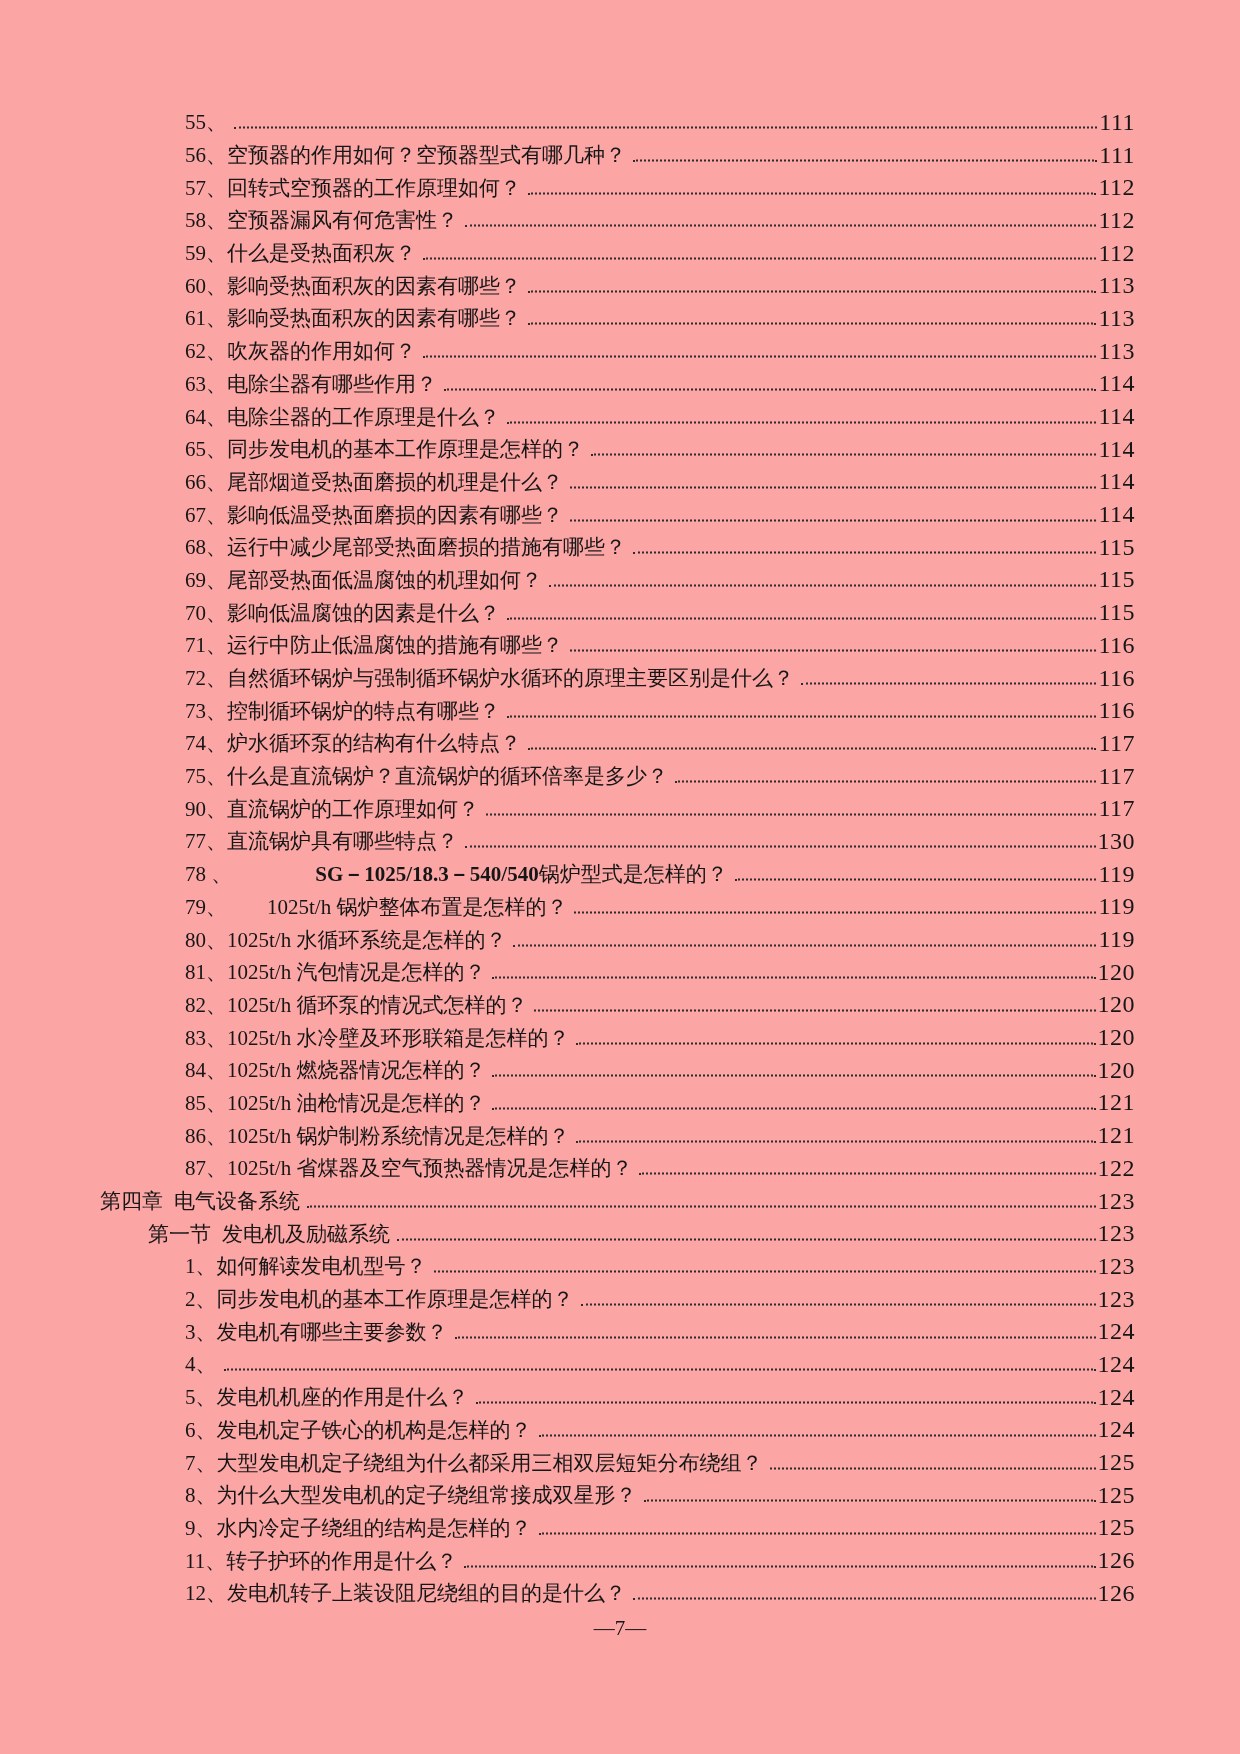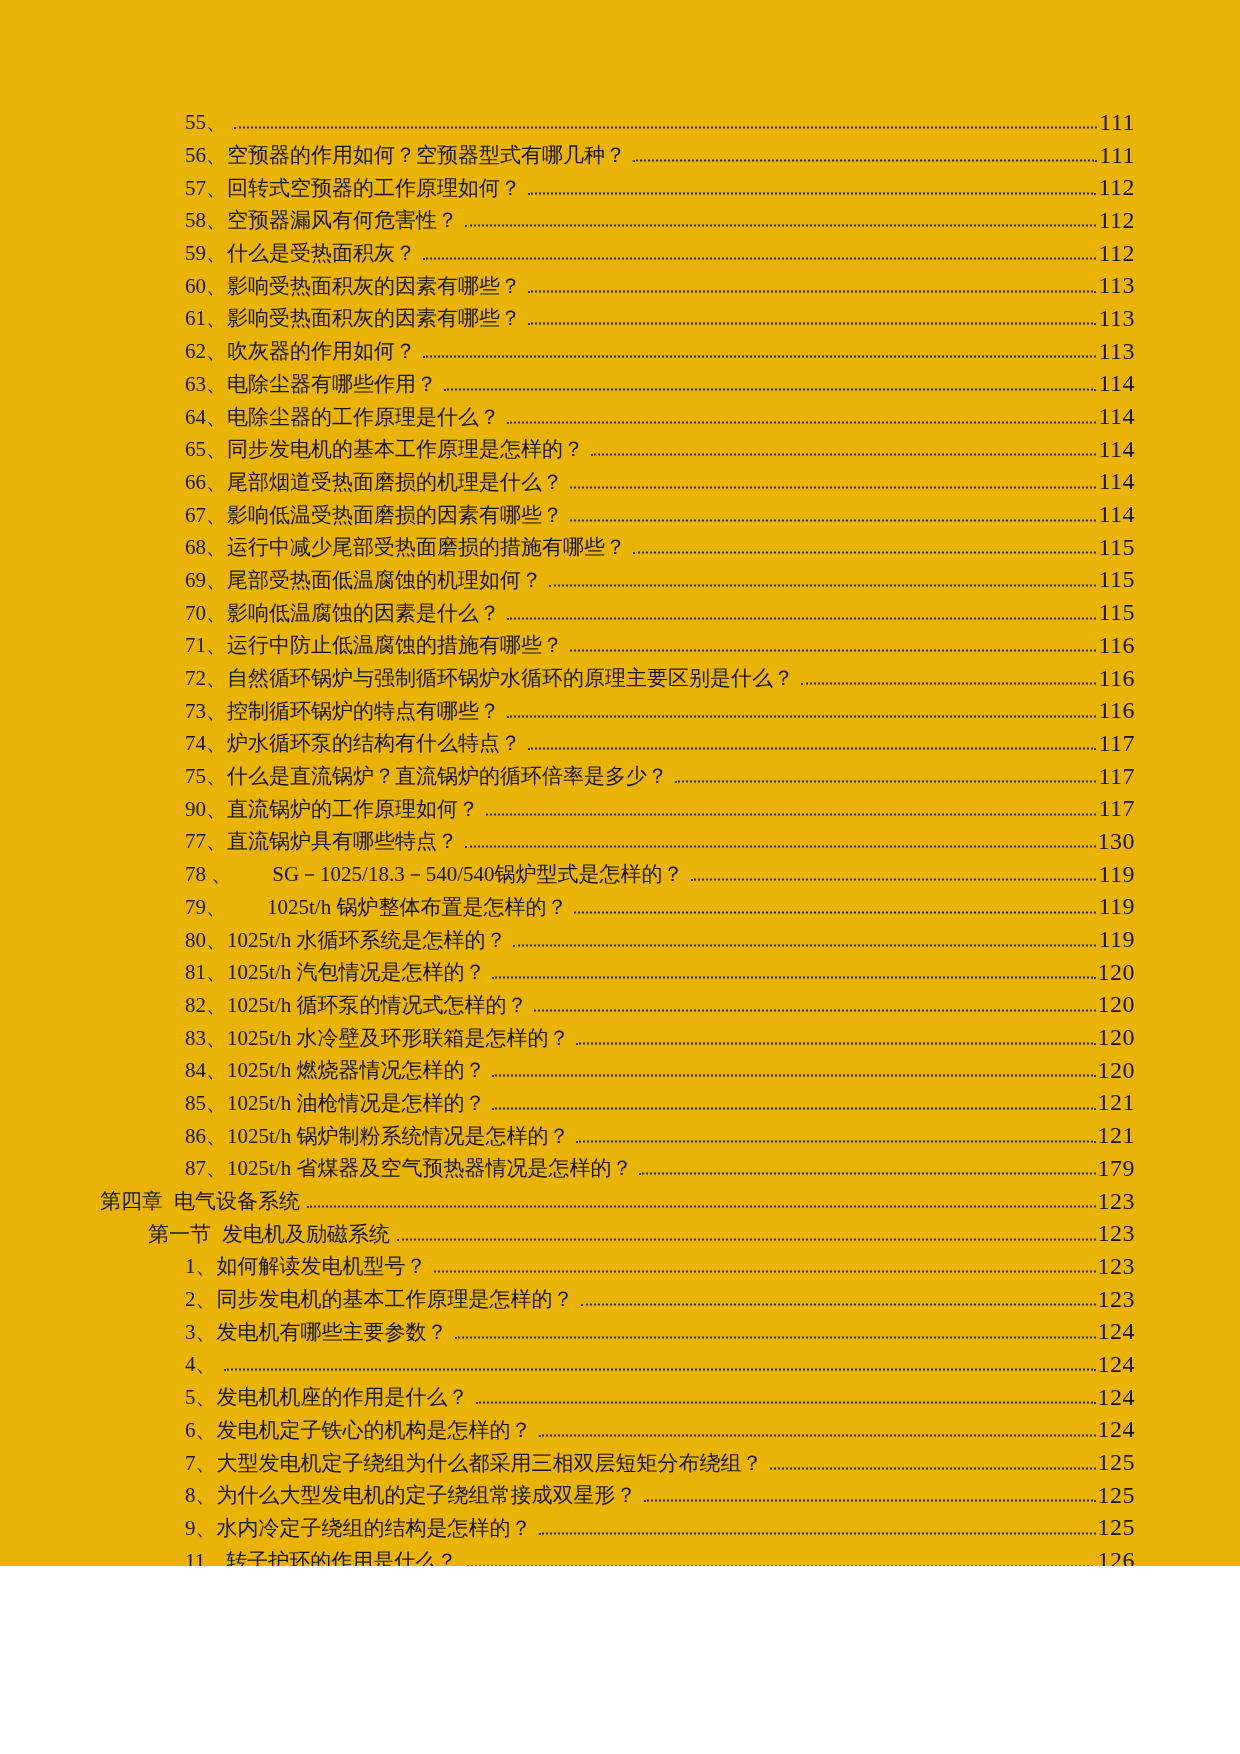--- a/index.html
+++ b/index.html
@@ -4,43 +4,43 @@
 <style>
   html,body { margin:0; padding:0; }
   body {
     width:1240px; height:1754px;
     background:#ffffff;
     font-family:"Liberation Serif","DejaVu Serif",serif;
     color:#161616;
   }
   .page {
     position:relative;
-    width:1240px; height:1566px;
+    width:1240px; height:1754px;
     overflow:hidden;
-    background:#eab308;
+    background:#fca5a5;
   }
   .toc {
     position:absolute;
     left:100px; top:106px;
     width:1035px; 
   }
   .row {
     display:flex;
     align-items:center;
     height:32.7px;
     font-size:21px;
     white-space:nowrap;
     overflow:hidden;
   }
   .row-item    { padding-left:85px; }
   .row-section { padding-left:48px; }
   .row-chapter { padding-left:0; }
   .row-chapter .num, .row-section .num { margin-right:11px; }
   .row-gap .num { margin-right:40px; }
-  .bold { font-weight:normal; }
+  .bold { font-weight:bold;margin-left:43px; }
   .dots {
     flex:1 1 auto;
     min-width:14px;
     height:0;
     border-bottom:2.4px dotted #2b2b2b;
     margin-left:7px;
     margin-right:2px;
     transform:translateY(5.5px);
   }
   .pagenum {
@@ -314,21 +314,21 @@
     <span class="text">1025t/h 锅炉制粉系统情况是怎样的？</span>
     <span class="dots"></span>
     <span class="pagenum">121</span>
   </div>
 
   <div class="row row-item">
     <span class="num">87、</span>
 
     <span class="text">1025t/h 省煤器及空气预热器情况是怎样的？</span>
     <span class="dots"></span>
-    <span class="pagenum">179</span>
+    <span class="pagenum">122</span>
   </div>
 
   <div class="row row-chapter">
     <span class="num">第四章</span>
 
     <span class="text">电气设备系统</span>
     <span class="dots"></span>
     <span class="pagenum">123</span>
   </div>
 

